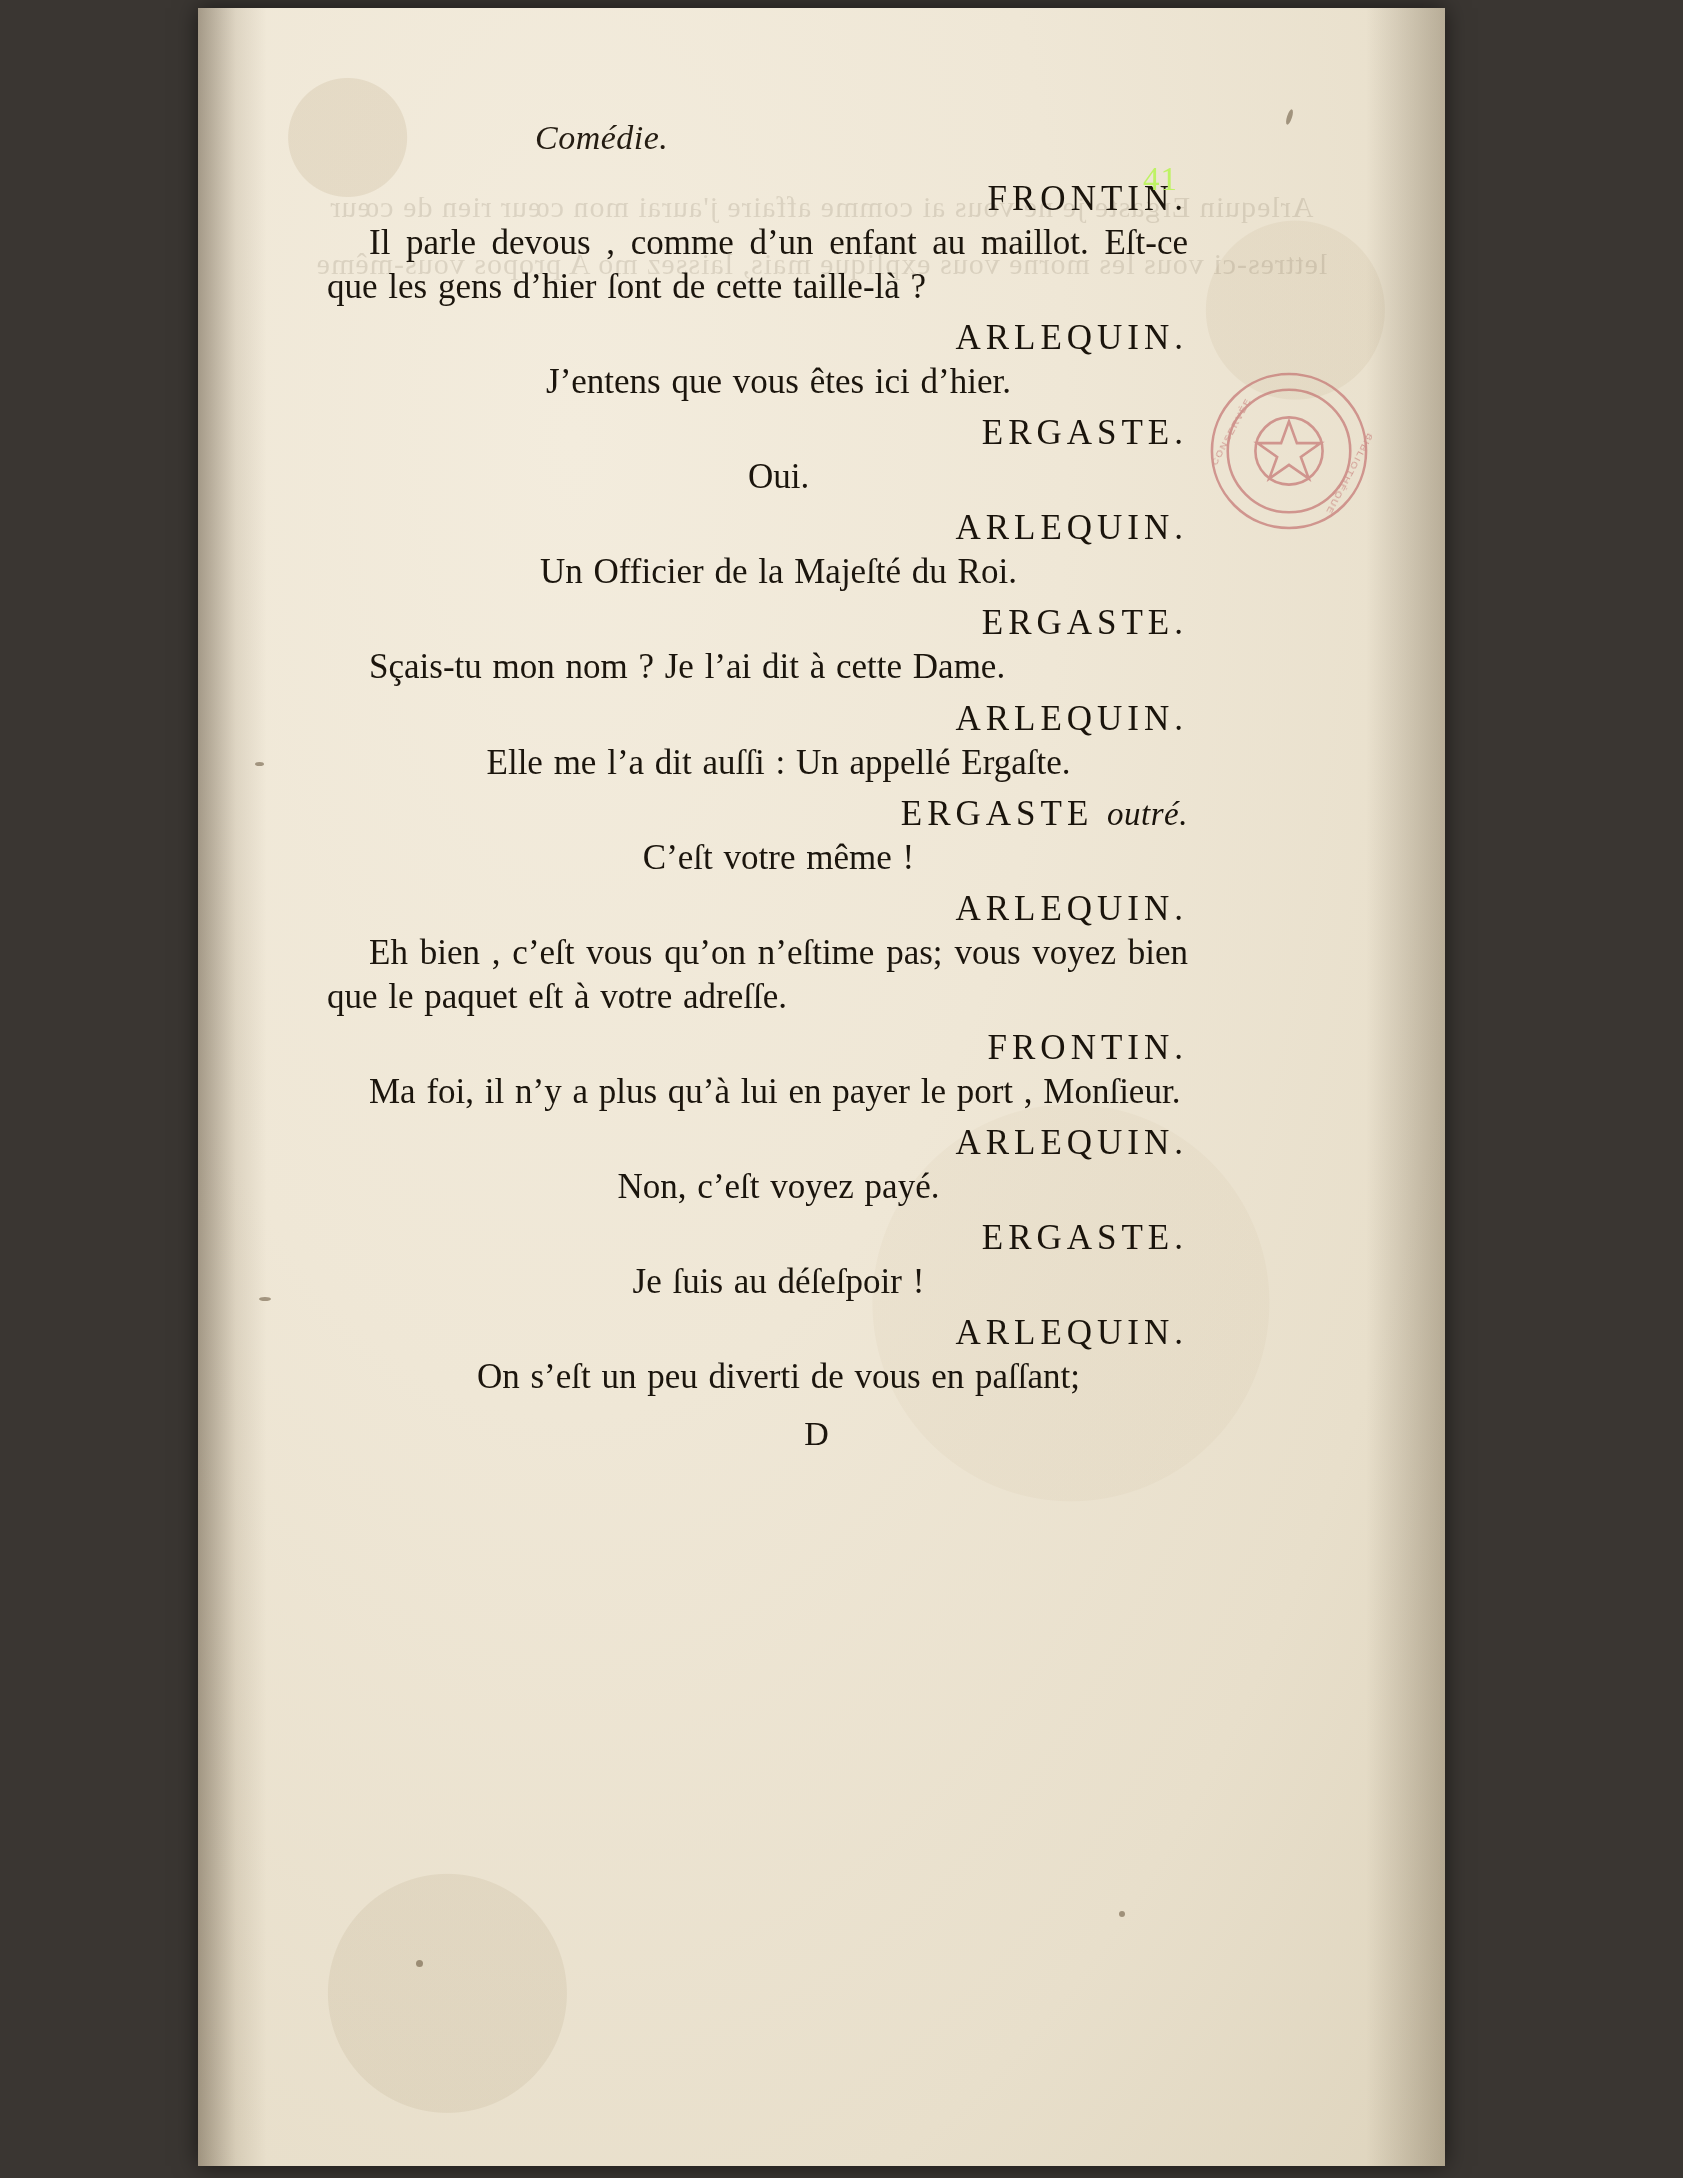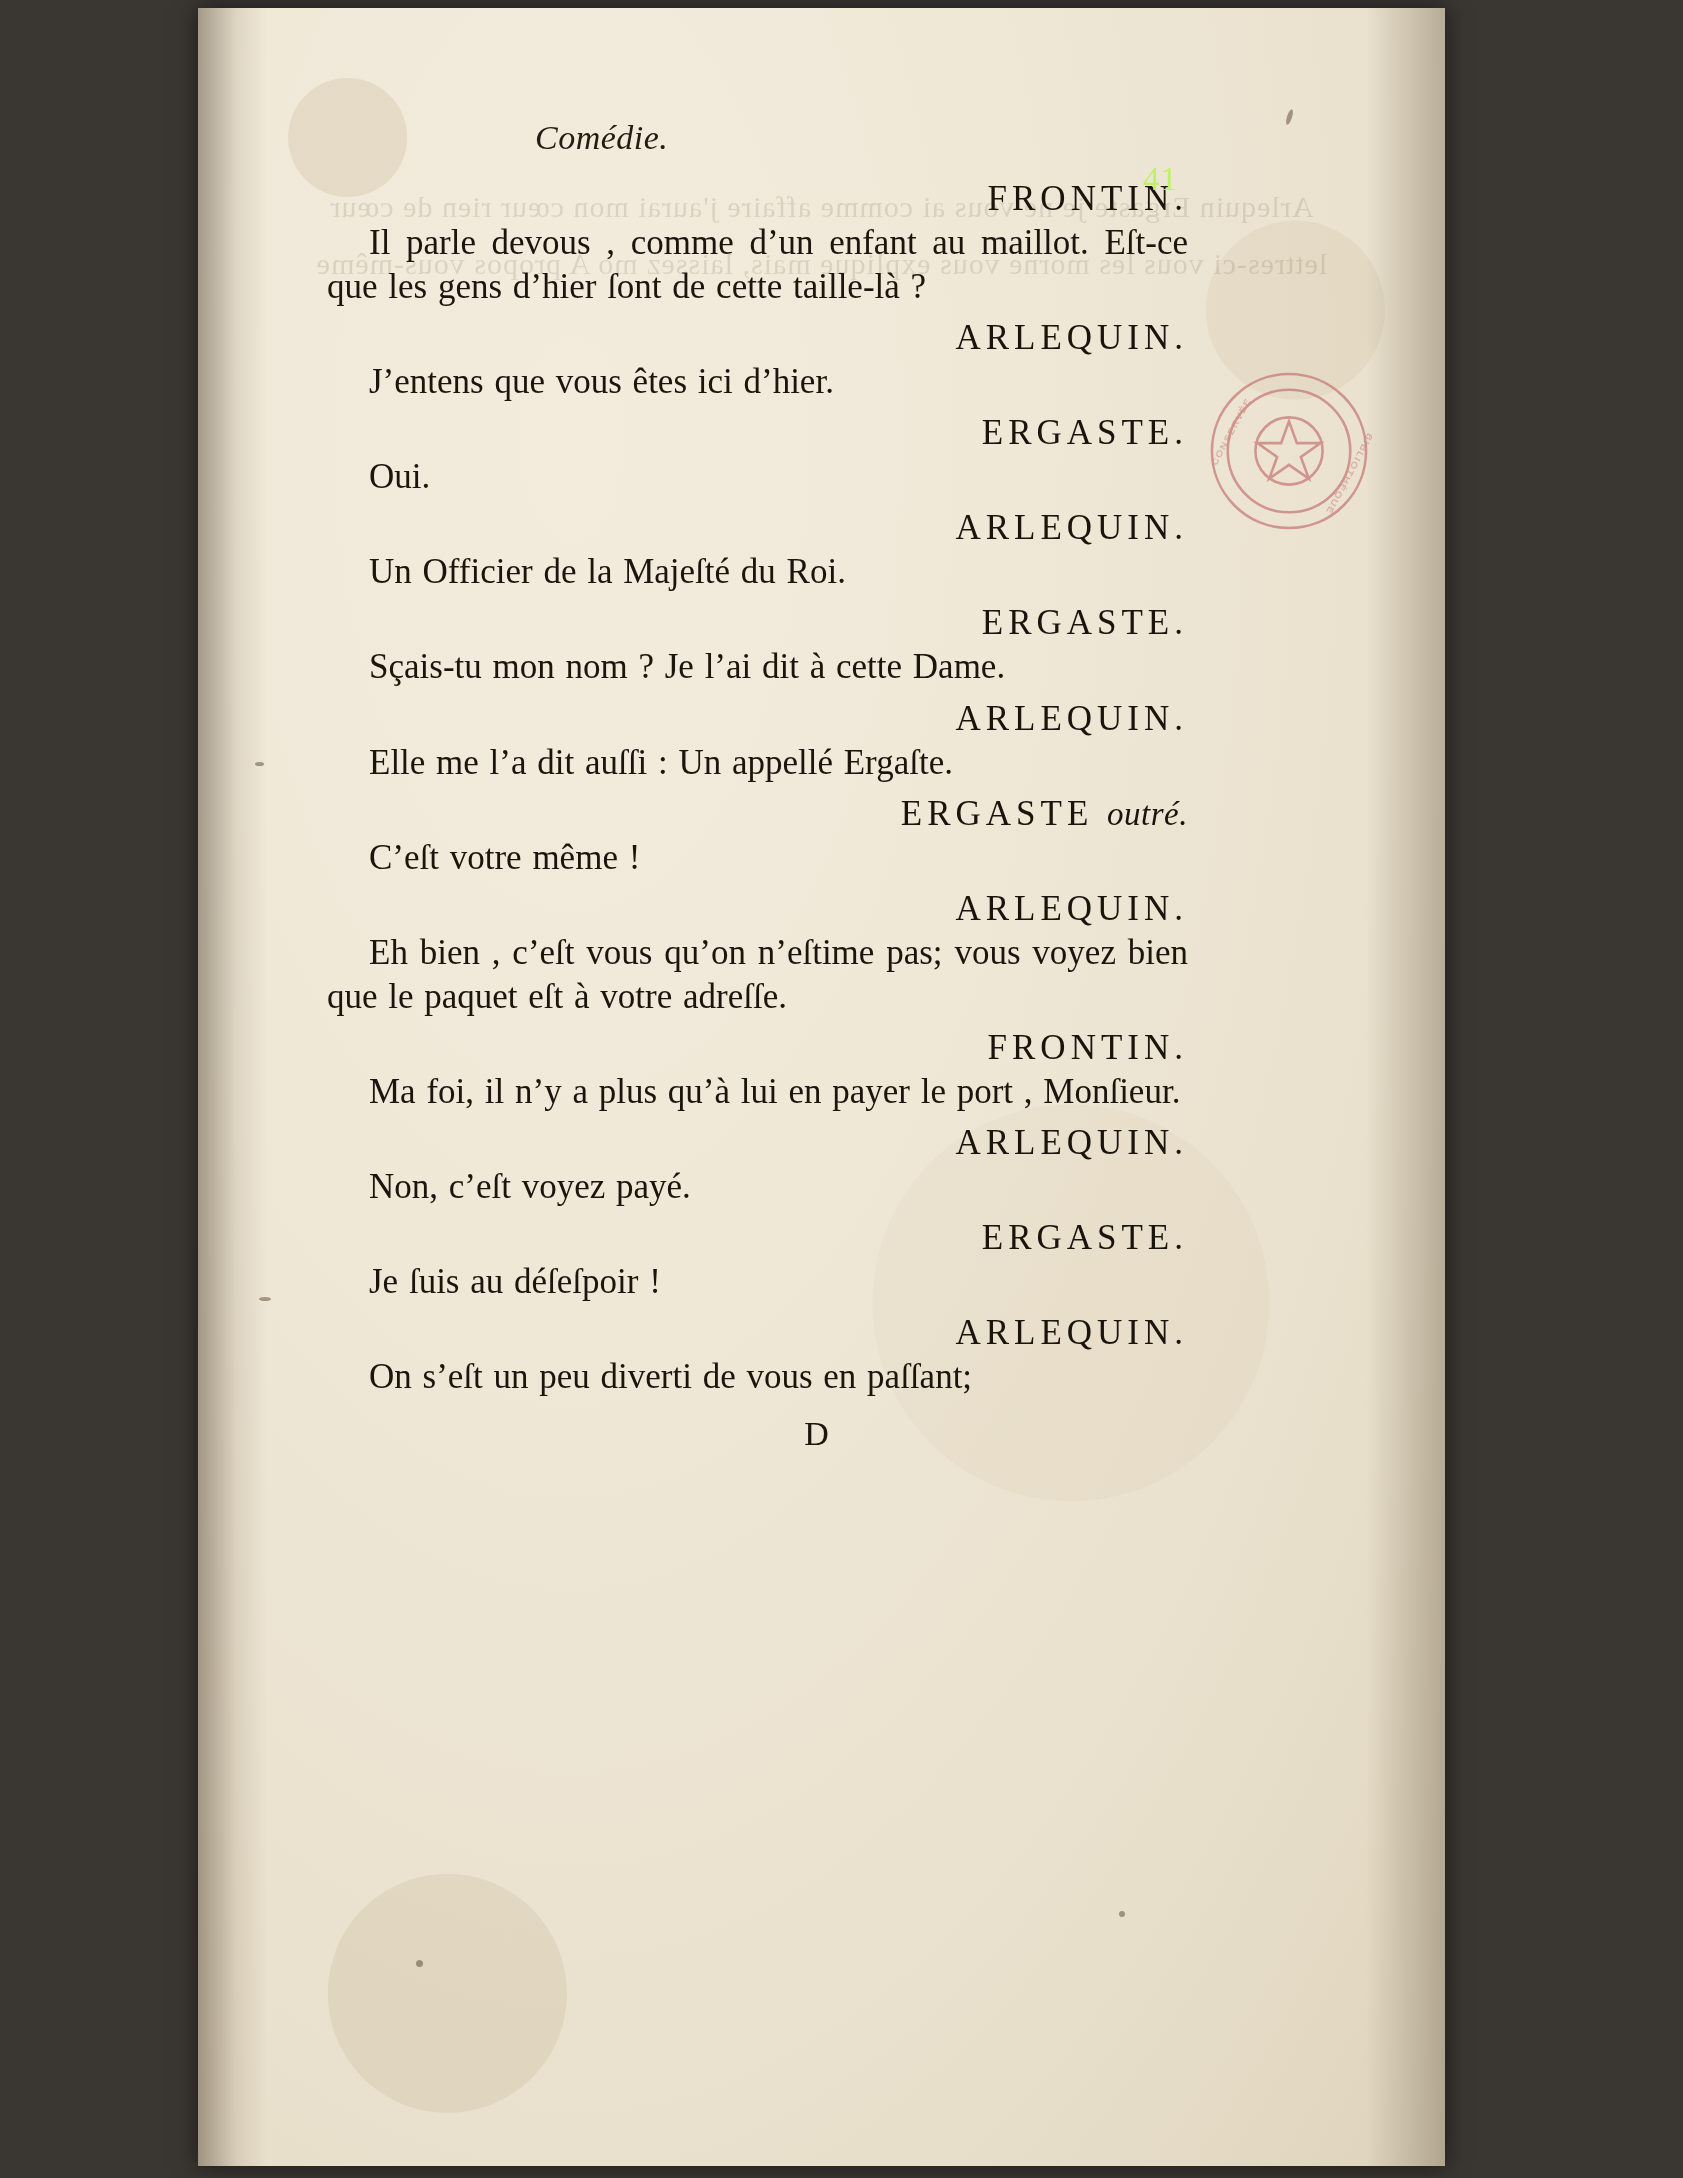--- a/index.html
+++ b/index.html
@@ -135,21 +135,21 @@
   }
   .line {
     font-size: 35px;
     line-height: 1.26;
     text-align: justify;
     text-indent: 42px;
     margin: 0 0 4px 0;
     color: #1b150d;
     word-spacing: 2px;
   }
-  .line.nojust { text-align: left; }
+  .line.nojust { text-align: center; }
 
   .signature {
     text-align: center;
     margin-top: 16px;
     margin-left: 119px;
     font-size: 34px;
     letter-spacing: 1px;
     color: #1b150d;
   }
 

